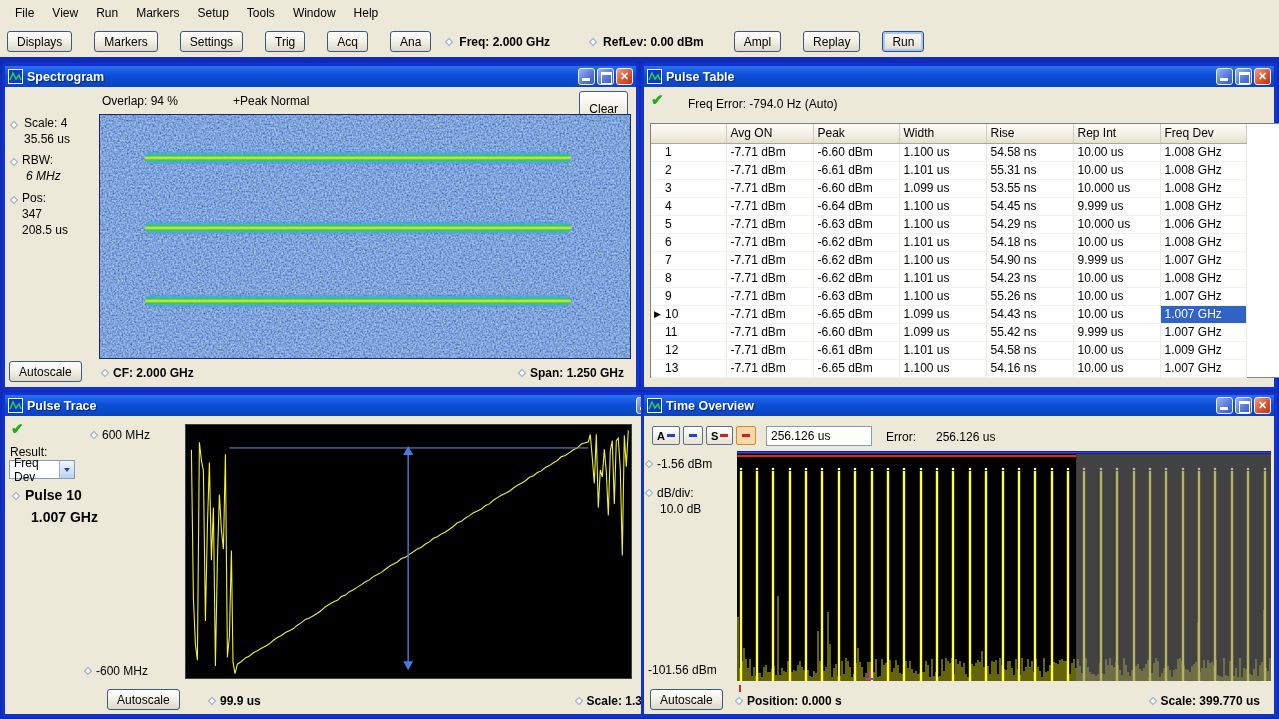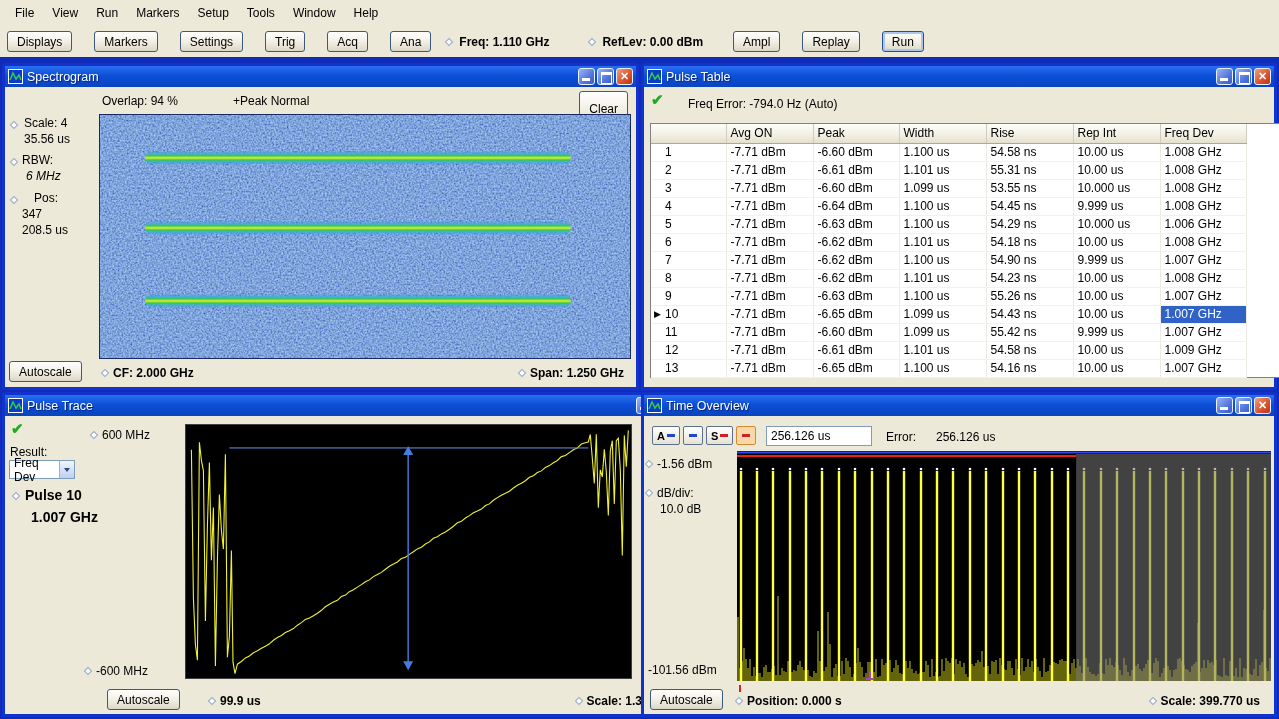--- a/index.html
+++ b/index.html
@@ -17,21 +17,21 @@
          border-radius:3px;font-size:12px;cursor:default;white-space:nowrap}
   .xpbtn.default{border:1px solid #28508c;box-shadow:inset 0 0 0 2px #a9c7ef}
   .tb-meas{display:inline-flex;align-items:center;gap:7px}
   .tb-bold{font-weight:bold}
   .diam{width:6px;height:6px;border:1px solid #94a6c4;background:#fbfdff;transform:rotate(45deg);
         flex:none;display:inline-block}
   .workspace{position:absolute;left:0;top:57px;width:1279px;height:662px;background:#0f2bb8}
   .panel{position:absolute;border:3px solid #1133cc;background:#ece9d8;border-radius:3px 3px 0 0}
   .titlebar{height:21px;background:linear-gradient(#2a70f0,#0b50d8 45%,#0a44be);display:flex;
             align-items:center;padding:0 3px;gap:4px}
-  .ttext{color:#fff;font-weight:normal;font-size:12.5px;text-shadow:1px 1px 1px #05227a;flex:1;white-space:nowrap}
+  .ttext{color:#fff;font-weight:bold;font-size:12.5px;text-shadow:1px 1px 1px #05227a;flex:1;white-space:nowrap}
   .ticon{width:15px;height:15px;flex:none;display:inline-flex}
   .wbtns{display:flex;gap:2px;flex:none}
   .wbtn{width:17px;height:17px;border:1px solid #e8f0ff;border-radius:3px;position:relative;flex:none;cursor:default}
   .wbtn.min,.wbtn.max{background:linear-gradient(135deg,#9cb4f4,#5276dc 60%,#3a5ac8)}
   .wbtn.close{background:linear-gradient(135deg,#f0a080,#dd5530 55%,#bb3310);color:#fff;font-size:11px;
               font-weight:bold;display:flex;align-items:center;justify-content:center}
   .wbtn.min::after{content:"";position:absolute;left:3px;bottom:3px;width:8px;height:3px;background:#fff}
   .wbtn.max::after{content:"";position:absolute;left:3px;top:3px;width:9px;height:8px;border:1px solid #fff;border-top-width:3px}
   .pcontent{position:absolute;left:0;top:21px;right:0;bottom:0;background:#ece9d8}
   .abs{position:absolute}
@@ -92,21 +92,21 @@
   <span class="tb-group" id="tb-left">
       <span class="xpbtn">Displays</span>
       <span class="xpbtn">Markers</span>
       <span class="xpbtn">Settings</span>
       <span class="xpbtn">Trig</span>
       <span class="xpbtn">Acq</span>
       <span class="xpbtn">Ana</span>
     </span>
   <span class="tb-meas" style="margin-left:15px">
     <i class="diam"></i>
-    <span class="tb-bold">Freq: 1.110 GHz</span>
+    <span class="tb-bold">Freq: 2.000 GHz</span>
   </span>
   <span class="tb-meas" style="margin-left:40px">
     <i class="diam"></i>
     <span class="tb-bold">RefLev: 0.00 dBm</span>
   </span>
   <span class="tb-group" id="tb-right" style="margin-left:30px">
       <span class="xpbtn">Ampl</span>
       <span class="xpbtn">Replay</span>
       <span class="xpbtn default">Run</span>
     </span>
@@ -137,21 +137,21 @@
 
       <i class="diam abs" style="left:6px;top:35px"></i>
       <span class="abs" style="left:19px;top:29px">Scale: 4</span>
       <span class="abs" style="left:19px;top:45px">35.56 us</span>
 
       <i class="diam abs" style="left:6px;top:72px"></i>
       <span class="abs" style="left:17px;top:66px">RBW:</span>
       <span class="abs ital" style="left:21px;top:82px">6 MHz</span>
 
       <i class="diam abs" style="left:6px;top:110px"></i>
-      <span class="abs" style="left:29px;top:104px">Pos:</span>
+      <span class="abs" style="left:17px;top:104px">Pos:</span>
       <span class="abs" style="left:17px;top:120px">347</span>
       <span class="abs" style="left:17px;top:136px">208.5 us</span>
 
       <svg id="spec-svg" class="plot abs" width="532" height="245" style="left:94px;top:27px;border:1px solid #1a2a60">
         <defs>
           <filter id="specNoise" x="0" y="0" width="100%" height="100%">
             <feTurbulence type="fractalNoise" baseFrequency="0.55" numOctaves="2" seed="8"></feTurbulence>
             <feColorMatrix type="matrix" values="0 0 0 0.5 0  0 0 0 0.85 0  0 0 0 0.55 0.45  0 0 0 0 1"></feColorMatrix>
           </filter>
           <linearGradient id="barGrad" x1="0" y1="0" x2="0" y2="1">

